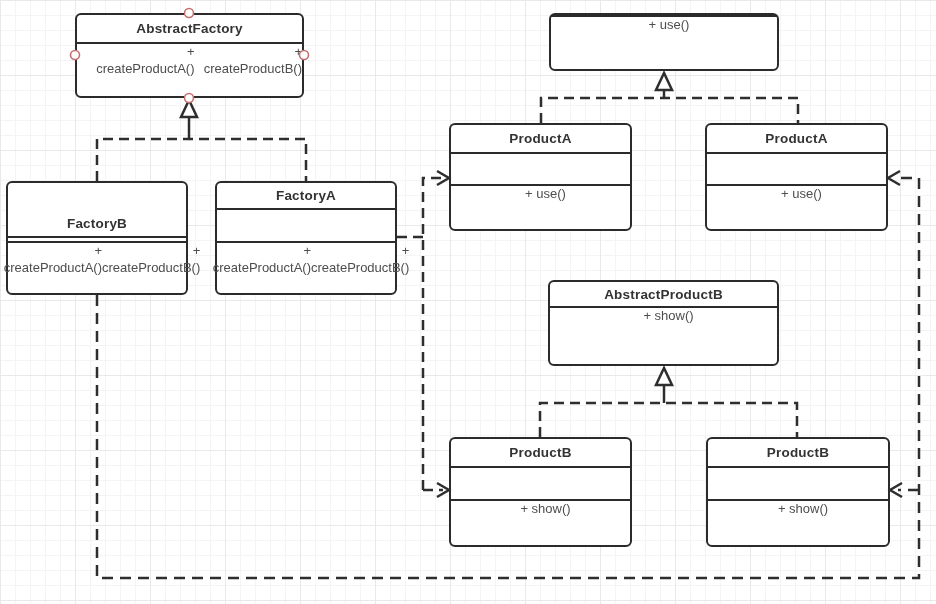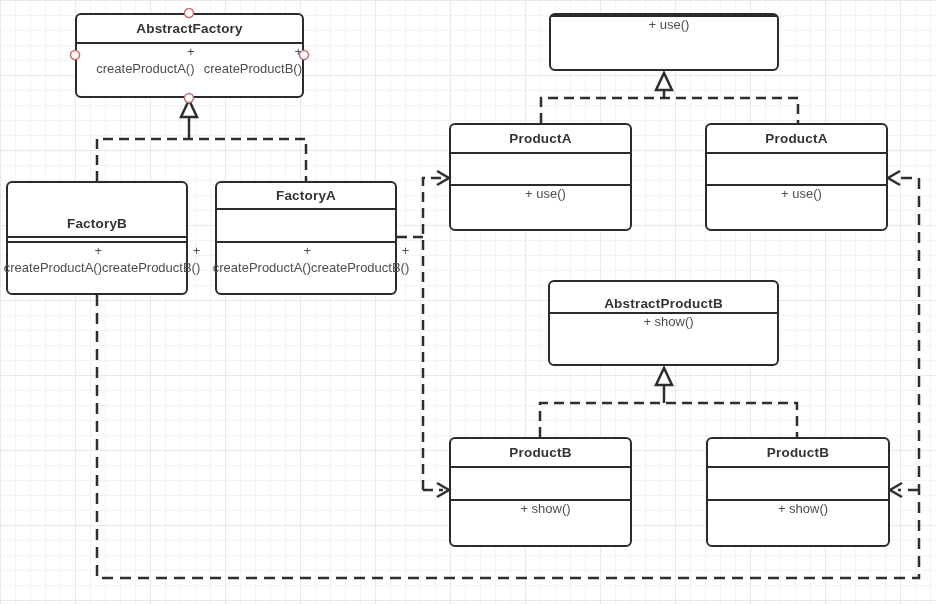--- a/index.html
+++ b/index.html
@@ -87,21 +87,21 @@
   <div class="uml-class" style="left:215px;top:181px;width:182px;height:114px;">
     <div class="uml-title" style="height:25px;text-align:center;">FactoryA</div>
     <div class="uml-attrs"></div>
     <div class="uml-methods" style="height:44px;">
       <div>+ createProductA()</div>
       <div>+ createProductB()</div>
     </div>
   </div>
 
   <div class="uml-class" style="left:548px;top:280px;width:231px;height:86px;">
-    <div class="uml-title" style="height:18px;margin-top:12px;">AbstractProductB</div>
+    <div class="uml-title" style="height:24px;">AbstractProductB</div>
     <div class="uml-methods grow">
       <div>+ show()</div>
     </div>
   </div>
 
   <div class="uml-class" style="left:449px;top:437px;width:183px;height:110px;">
     <div class="uml-title" style="height:27px;">ProductB</div>
     <div class="uml-attrs"></div>
     <div class="uml-methods" style="height:38px;">
       <div>+ show()</div>

